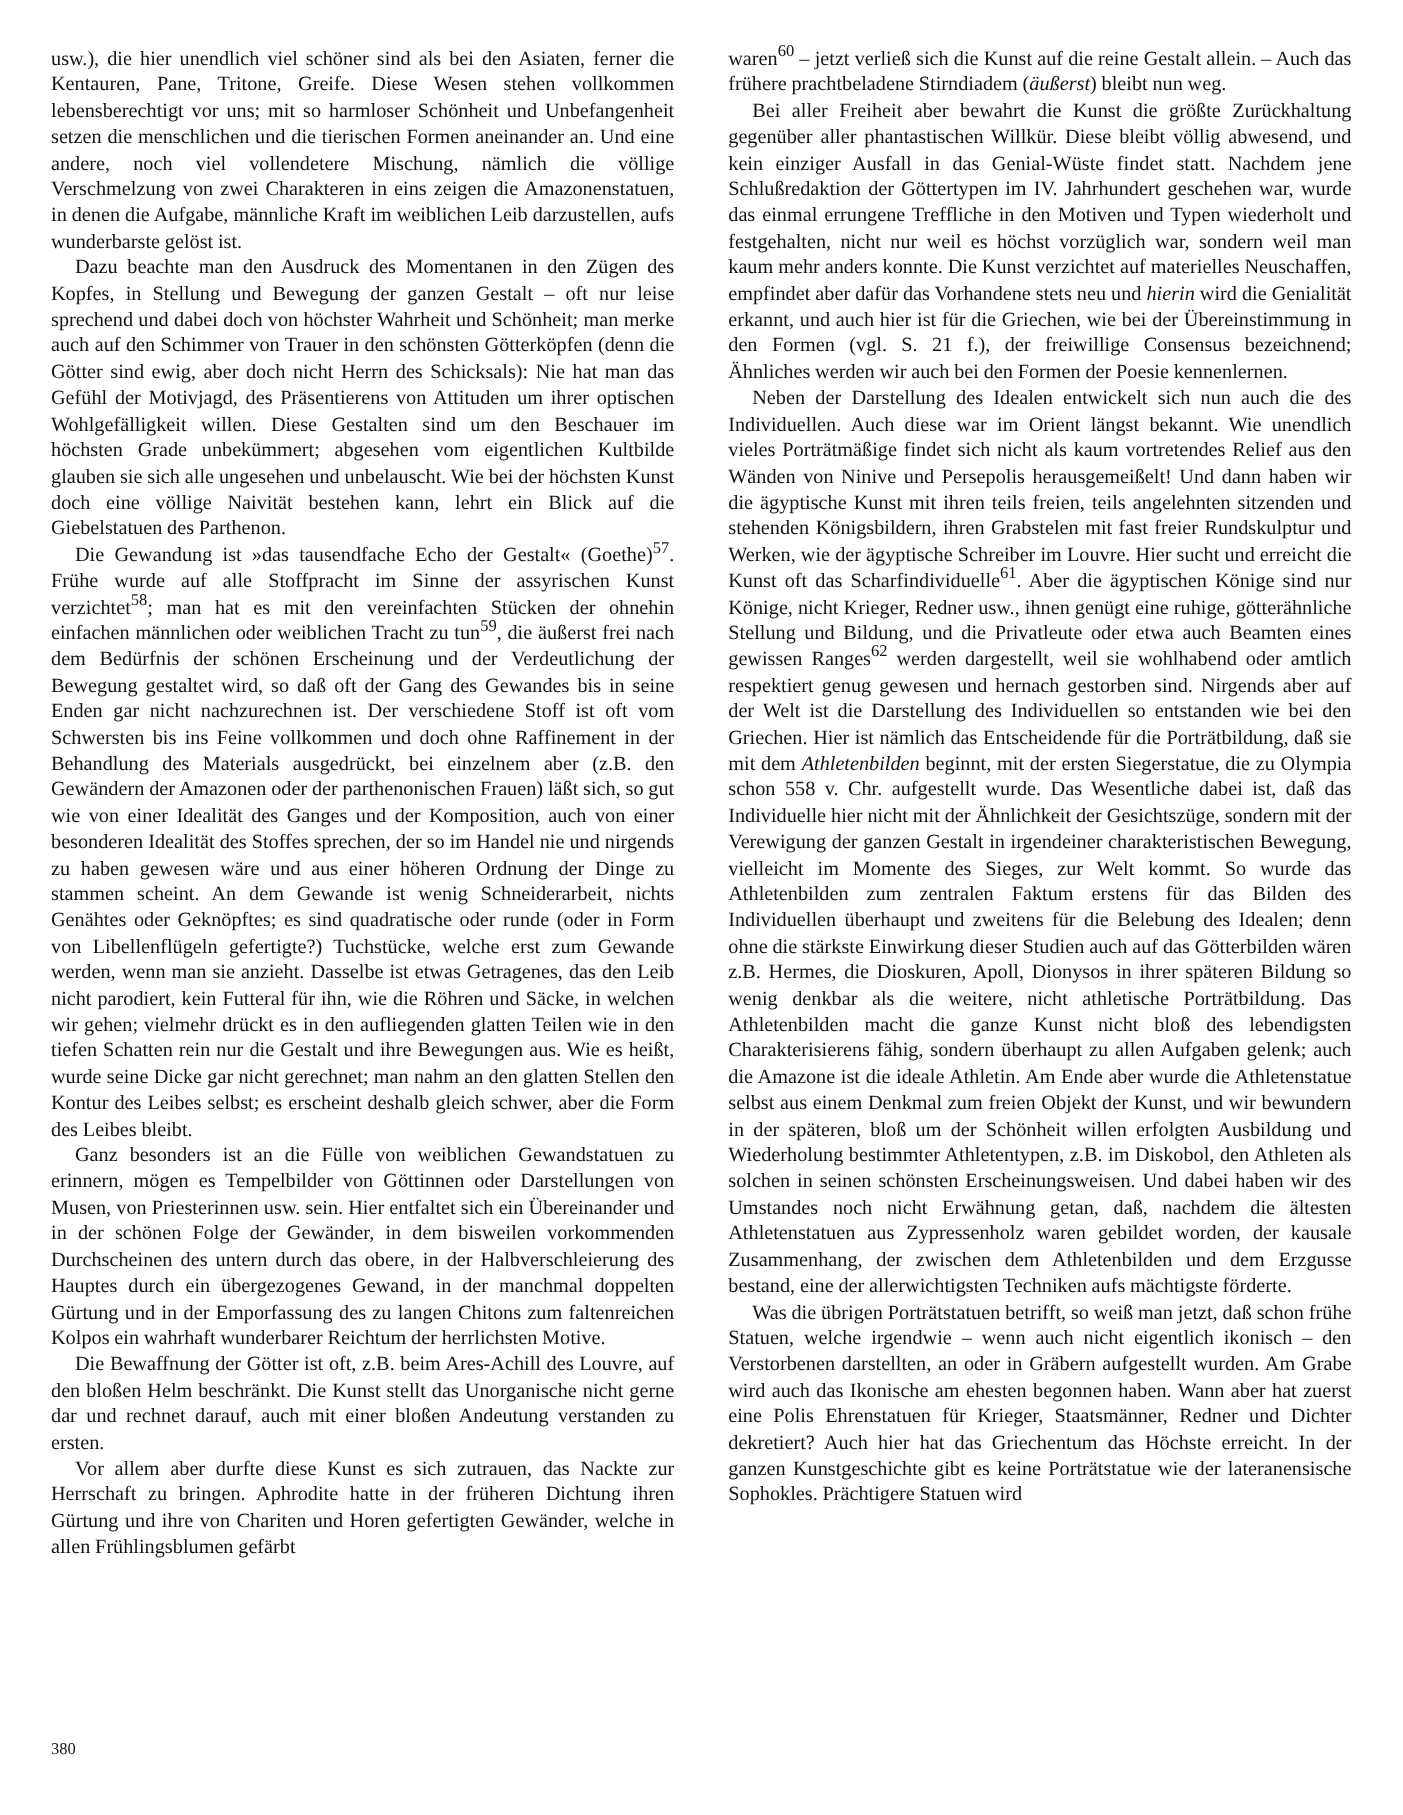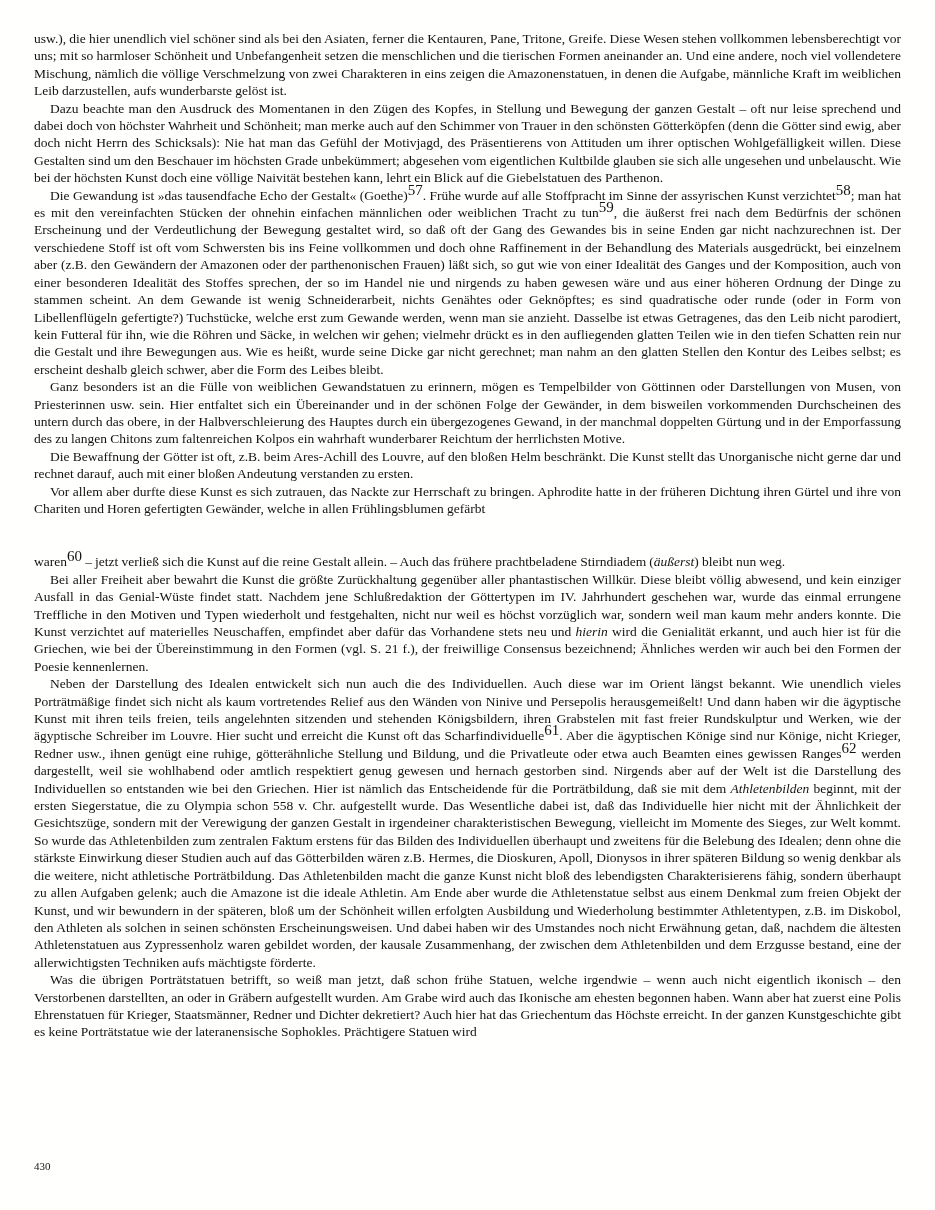--- a/index.html
+++ b/index.html
@@ -13,41 +13,40 @@
     height: 1210px;
     background: #fffffe;
     color: #141210;
     overflow: hidden;
     box-sizing: border-box;
   }
   .columns {
     display: flex;
     gap: 36px;
     padding: 30px 34px 0 34px;
-    flex-direction: column;
   }
   .column {
     flex: 1 1 0;
     min-width: 0;
     font-family: "Liberation Serif", "DejaVu Serif", serif;
     font-size: 13.5px;
     line-height: 17.4px;
     text-align: justify;
     hyphens: auto;
     -webkit-hyphens: auto;
     word-spacing: -0.2px;
   }
   .column p {
     margin: 0;
   }
   .column p.indent {
     text-indent: 16px;
   }
   .column sup {
-    font-size: 15px;
+    font-size: 11px;
     line-height: 0;
     vertical-align: super;
   }
   .column i {
     font-style: italic;
   }
   .page-number {
     position: absolute;
     left: 34px;
     top: 1160px;
@@ -60,23 +59,23 @@
 <body>
 
 <div class="page">
   <div class="columns">
     <div class="column" id="col-left">
         <p>usw.), die hier unendlich viel schöner sind als bei den Asiaten, ferner die Kentauren, Pane, Tritone, Greife. Diese Wesen stehen vollkommen lebensberechtigt vor uns; mit so harmloser Schönheit und Unbefangenheit setzen die menschlichen und die tierischen Formen aneinander an. Und eine andere, noch viel vollendetere Mischung, nämlich die völlige Verschmelzung von zwei Charakteren in eins zeigen die Amazonenstatuen, in denen die Aufgabe, männliche Kraft im weiblichen Leib darzustellen, aufs wunderbarste gelöst ist.</p>
         <p class="indent">Dazu beachte man den Ausdruck des Momentanen in den Zügen des Kopfes, in Stellung und Bewegung der ganzen Gestalt – oft nur leise sprechend und dabei doch von höchster Wahrheit und Schönheit; man merke auch auf den Schimmer von Trauer in den schönsten Götterköpfen (denn die Götter sind ewig, aber doch nicht Herrn des Schicksals): Nie hat man das Gefühl der Motivjagd, des Präsentierens von Attituden um ihrer optischen Wohlgefälligkeit willen. Diese Gestalten sind um den Beschauer im höchsten Grade unbekümmert; abgesehen vom eigentlichen Kultbilde glauben sie sich alle ungesehen und unbelauscht. Wie bei der höchsten Kunst doch eine völlige Naivität bestehen kann, lehrt ein Blick auf die Giebelstatuen des Parthenon.</p>
         <p class="indent">Die Gewandung ist »das tausendfache Echo der Gestalt« (Goethe)<sup>57</sup>. Frühe wurde auf alle Stoffpracht im Sinne der assyrischen Kunst verzichtet<sup>58</sup>; man hat es mit den vereinfachten Stücken der ohnehin einfachen männlichen oder weiblichen Tracht zu tun<sup>59</sup>, die äußerst frei nach dem Bedürfnis der schönen Erscheinung und der Verdeutlichung der Bewegung gestaltet wird, so daß oft der Gang des Gewandes bis in seine Enden gar nicht nachzurechnen ist. Der verschiedene Stoff ist oft vom Schwersten bis ins Feine vollkommen und doch ohne Raffinement in der Behandlung des Materials ausgedrückt, bei einzelnem aber (z.B. den Gewändern der Amazonen oder der parthenonischen Frauen) läßt sich, so gut wie von einer Idealität des Ganges und der Komposition, auch von einer besonderen Idealität des Stoffes sprechen, der so im Handel nie und nirgends zu haben gewesen wäre und aus einer höheren Ordnung der Dinge zu stammen scheint. An dem Gewande ist wenig Schneiderarbeit, nichts Genähtes oder Geknöpftes; es sind quadratische oder runde (oder in Form von Libellenflügeln gefertigte?) Tuchstücke, welche erst zum Gewande werden, wenn man sie anzieht. Dasselbe ist etwas Getragenes, das den Leib nicht parodiert, kein Futteral für ihn, wie die Röhren und Säcke, in welchen wir gehen; vielmehr drückt es in den aufliegenden glatten Teilen wie in den tiefen Schatten rein nur die Gestalt und ihre Bewegungen aus. Wie es heißt, wurde seine Dicke gar nicht gerechnet; man nahm an den glatten Stellen den Kontur des Leibes selbst; es erscheint deshalb gleich schwer, aber die Form des Leibes bleibt.</p>
         <p class="indent">Ganz besonders ist an die Fülle von weiblichen Gewandstatuen zu erinnern, mögen es Tempelbilder von Göttinnen oder Darstellungen von Musen, von Priesterinnen usw. sein. Hier entfaltet sich ein Übereinander und in der schönen Folge der Gewänder, in dem bisweilen vorkommenden Durchscheinen des untern durch das obere, in der Halbverschleierung des Hauptes durch ein übergezogenes Gewand, in der manchmal doppelten Gürtung und in der Emporfassung des zu langen Chitons zum faltenreichen Kolpos ein wahrhaft wunderbarer Reichtum der herrlichsten Motive.</p>
         <p class="indent">Die Bewaffnung der Götter ist oft, z.B. beim Ares-Achill des Louvre, auf den bloßen Helm beschränkt. Die Kunst stellt das Unorganische nicht gerne dar und rechnet darauf, auch mit einer bloßen Andeutung verstanden zu ersten.</p>
-        <p class="indent">Vor allem aber durfte diese Kunst es sich zutrauen, das Nackte zur Herrschaft zu bringen. Aphrodite hatte in der früheren Dichtung ihren Gürtel und ihre von Chariten und Horen gefertigten Gewänder, welche in allen Frühlingsblumen gefärbt</p>
+        <p class="indent">Vor allem aber durfte diese Kunst es sich zutrauen, das Nackte zur Herrschaft zu bringen. Aphrodite hatte in der früheren Dichtung ihren Gürtung und ihre von Chariten und Horen gefertigten Gewänder, welche in allen Frühlingsblumen gefärbt</p>
       </div>
     <div class="column" id="col-right">
         <p>waren<sup>60</sup> – jetzt verließ sich die Kunst auf die reine Gestalt allein. – Auch das frühere prachtbeladene Stirndiadem (<i>äußerst</i>) bleibt nun weg.</p>
         <p class="indent">Bei aller Freiheit aber bewahrt die Kunst die größte Zurückhaltung gegenüber aller phantastischen Willkür. Diese bleibt völlig abwesend, und kein einziger Ausfall in das Genial-Wüste findet statt. Nachdem jene Schlußredaktion der Göttertypen im IV. Jahrhundert geschehen war, wurde das einmal errungene Treffliche in den Motiven und Typen wiederholt und festgehalten, nicht nur weil es höchst vorzüglich war, sondern weil man kaum mehr anders konnte. Die Kunst verzichtet auf materielles Neuschaffen, empfindet aber dafür das Vorhandene stets neu und <i>hierin</i> wird die Genialität erkannt, und auch hier ist für die Griechen, wie bei der Übereinstimmung in den Formen (vgl. S. 21 f.), der freiwillige Consensus bezeichnend; Ähnliches werden wir auch bei den Formen der Poesie kennenlernen.</p>
         <p class="indent">Neben der Darstellung des Idealen entwickelt sich nun auch die des Individuellen. Auch diese war im Orient längst bekannt. Wie unendlich vieles Porträtmäßige findet sich nicht als kaum vortretendes Relief aus den Wänden von Ninive und Persepolis herausgemeißelt! Und dann haben wir die ägyptische Kunst mit ihren teils freien, teils angelehnten sitzenden und stehenden Königsbildern, ihren Grabstelen mit fast freier Rundskulptur und Werken, wie der ägyptische Schreiber im Louvre. Hier sucht und erreicht die Kunst oft das Scharfindividuelle<sup>61</sup>. Aber die ägyptischen Könige sind nur Könige, nicht Krieger, Redner usw., ihnen genügt eine ruhige, götterähnliche Stellung und Bildung, und die Privatleute oder etwa auch Beamten eines gewissen Ranges<sup>62</sup> werden dargestellt, weil sie wohlhabend oder amtlich respektiert genug gewesen und hernach gestorben sind. Nirgends aber auf der Welt ist die Darstellung des Individuellen so entstanden wie bei den Griechen. Hier ist nämlich das Entscheidende für die Porträtbildung, daß sie mit dem <i>Athletenbilden</i> beginnt, mit der ersten Siegerstatue, die zu Olympia schon 558 v. Chr. aufgestellt wurde. Das Wesentliche dabei ist, daß das Individuelle hier nicht mit der Ähnlichkeit der Gesichtszüge, sondern mit der Verewigung der ganzen Gestalt in irgendeiner charakteristischen Bewegung, vielleicht im Momente des Sieges, zur Welt kommt. So wurde das Athletenbilden zum zentralen Faktum erstens für das Bilden des Individuellen überhaupt und zweitens für die Belebung des Idealen; denn ohne die stärkste Einwirkung dieser Studien auch auf das Götterbilden wären z.B. Hermes, die Dioskuren, Apoll, Dionysos in ihrer späteren Bildung so wenig denkbar als die weitere, nicht athletische Porträtbildung. Das Athletenbilden macht die ganze Kunst nicht bloß des lebendigsten Charakterisierens fähig, sondern überhaupt zu allen Aufgaben gelenk; auch die Amazone ist die ideale Athletin. Am Ende aber wurde die Athletenstatue selbst aus einem Denkmal zum freien Objekt der Kunst, und wir bewundern in der späteren, bloß um der Schönheit willen erfolgten Ausbildung und Wiederholung bestimmter Athletentypen, z.B. im Diskobol, den Athleten als solchen in seinen schönsten Erscheinungsweisen. Und dabei haben wir des Umstandes noch nicht Erwähnung getan, daß, nachdem die ältesten Athletenstatuen aus Zypressenholz waren gebildet worden, der kausale Zusammenhang, der zwischen dem Athletenbilden und dem Erzgusse bestand, eine der allerwichtigsten Techniken aufs mächtigste förderte.</p>
         <p class="indent">Was die übrigen Porträtstatuen betrifft, so weiß man jetzt, daß schon frühe Statuen, welche irgendwie – wenn auch nicht eigentlich ikonisch – den Verstorbenen darstellten, an oder in Gräbern aufgestellt wurden. Am Grabe wird auch das Ikonische am ehesten begonnen haben. Wann aber hat zuerst eine Polis Ehrenstatuen für Krieger, Staatsmänner, Redner und Dichter dekretiert? Auch hier hat das Griechentum das Höchste erreicht. In der ganzen Kunstgeschichte gibt es keine Porträtstatue wie der lateranensische Sophokles. Prächtigere Statuen wird</p>
       </div>
   </div>
-  <div class="page-number">430</div>
+  <div class="page-number">380</div>
 </div>
 
 </body></html>

